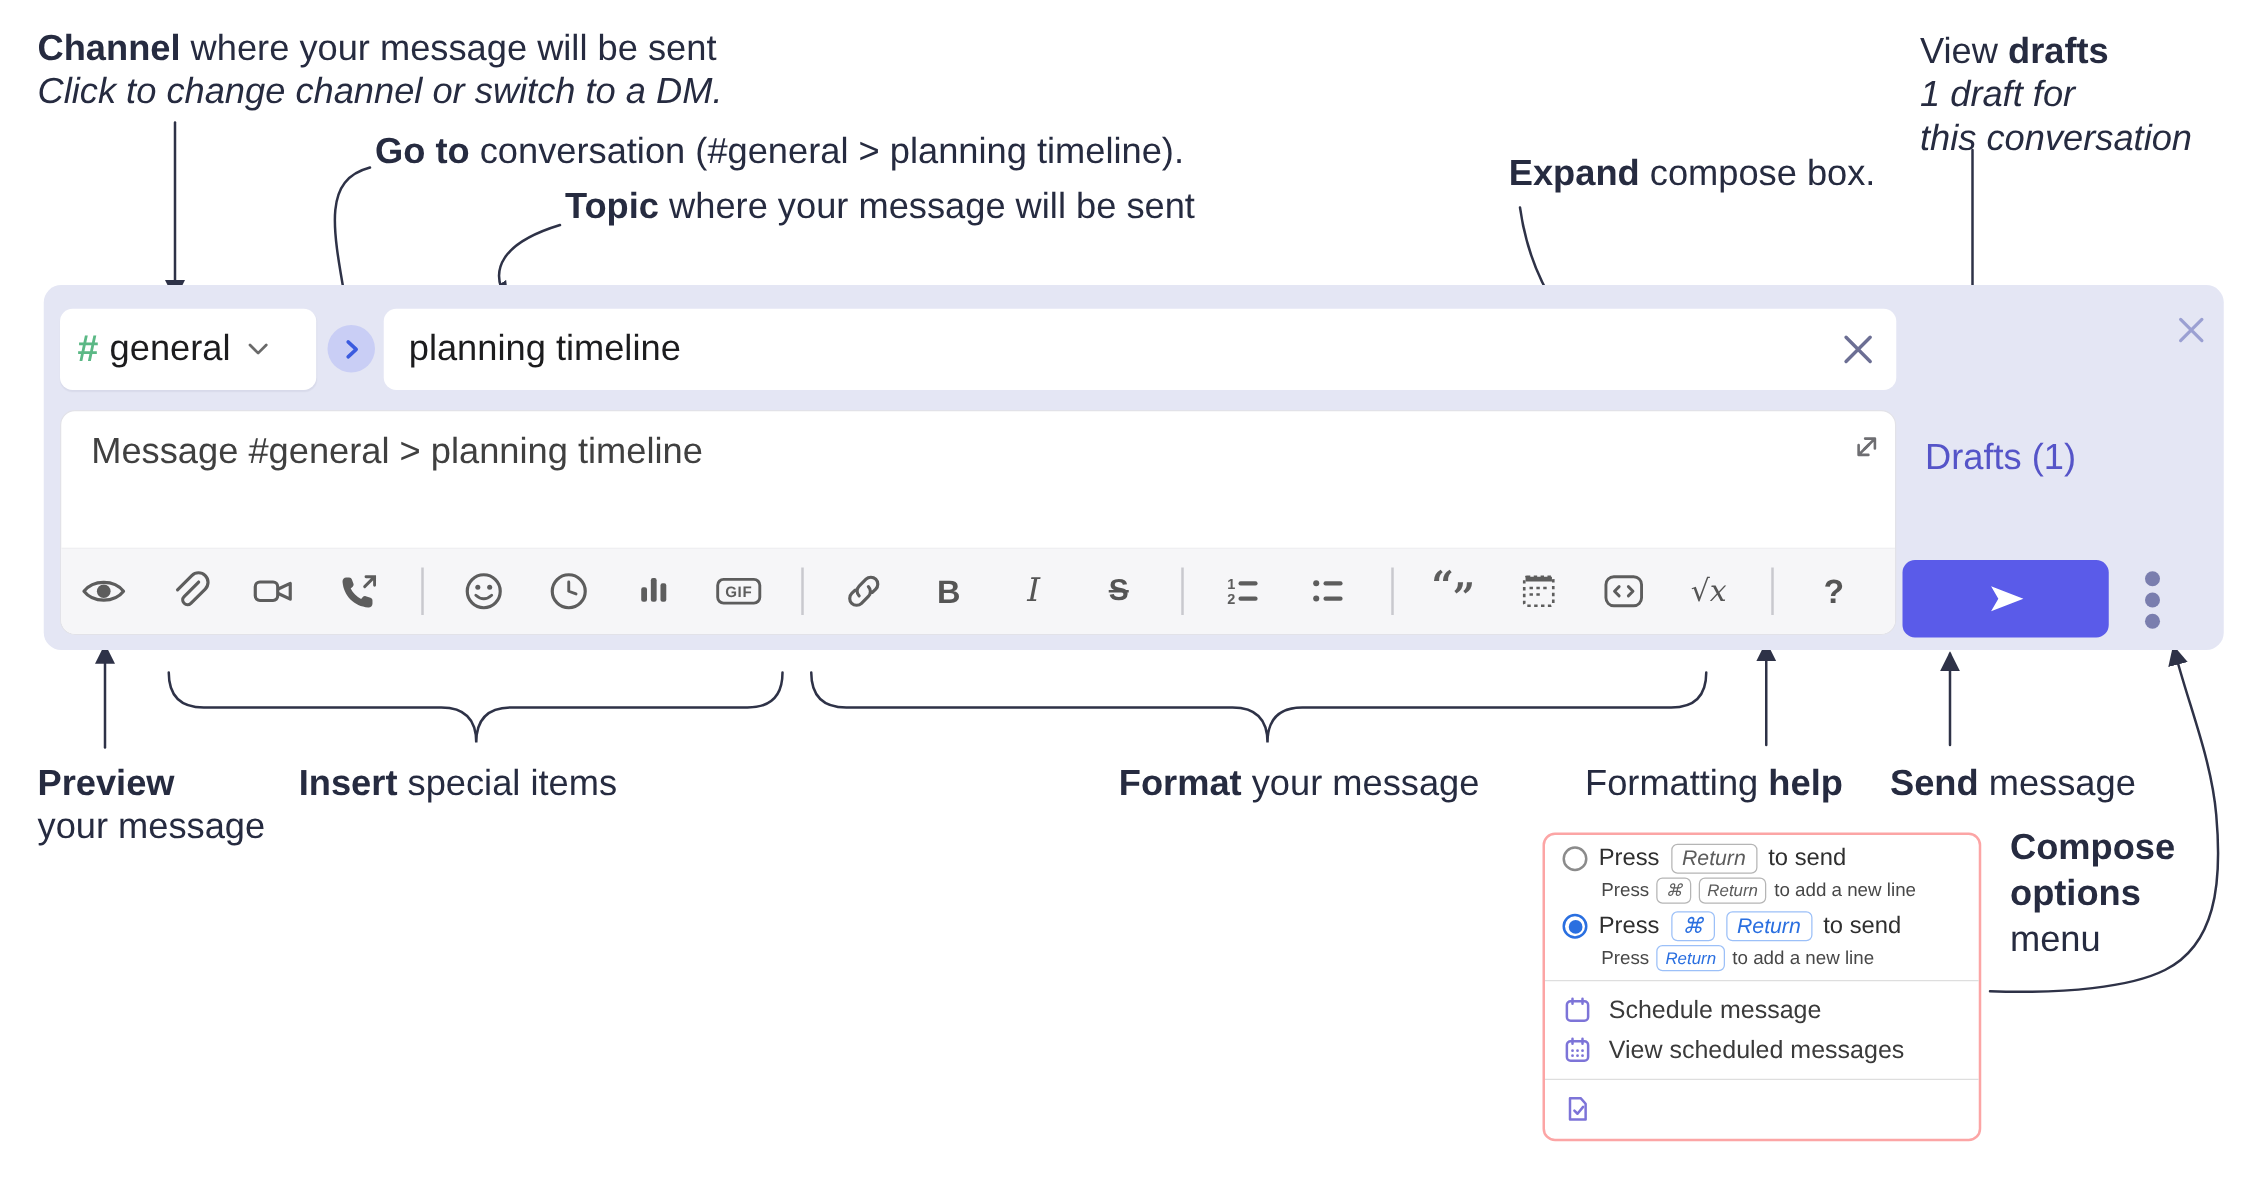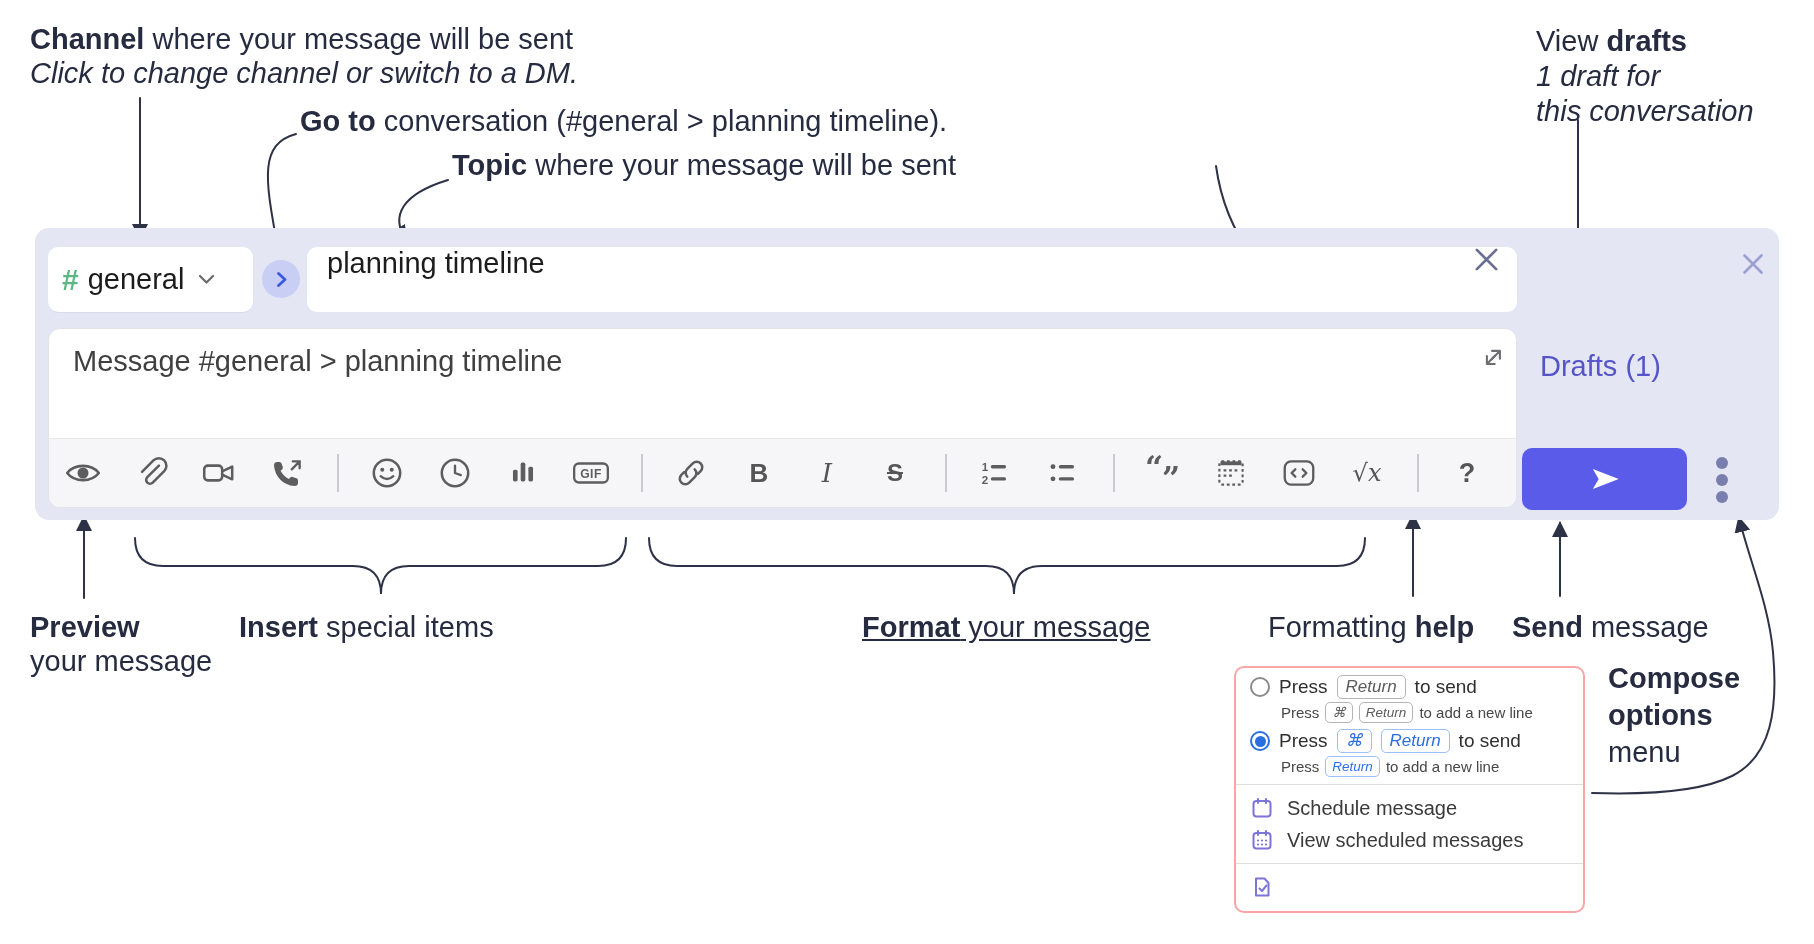--- a/index.html
+++ b/index.html
@@ -17,21 +17,21 @@
            background:#e4e6f4;border-radius:14px;}
   .channel-btn{position:absolute;left:13px;top:19px;width:205px;height:65px;background:#fff;
            border-radius:10px;display:flex;align-items:center;padding:0 14px;box-sizing:border-box;
            box-shadow:0 1px 1px rgba(40,40,80,.06);}
   .hash{color:#5bb885;font-weight:700;font-size:30px;margin-right:9px;}
   .ch-name{font-size:29px;color:#1c1c1e;}
   .ch-chev{margin-left:14px;display:flex;}
   .goto-btn{position:absolute;left:227px;top:32px;width:38px;height:38px;border-radius:50%;
            background:#c9cef5;display:flex;align-items:center;justify-content:center;}
   .topic-input{position:absolute;left:272px;top:19px;width:1210px;height:65px;background:#fff;
-           border-radius:10px;display:flex;padding:0 18px 0 20px;box-sizing:border-box;
+           border-radius:10px;display:flex;align-items:center;padding:0 18px 0 20px;box-sizing:border-box;
            font-size:29px;color:#1c1c1e;}
   .topic-clear{margin-left:auto;display:flex;cursor:pointer;}
   .msg-box{position:absolute;left:13px;top:100px;width:1469px;height:180px;background:#fff;
            border:1px solid #e2e2e8;border-radius:12px;box-sizing:border-box;}
   .placeholder{position:absolute;left:24px;top:16px;font-size:29px;color:#404040;}
   .expand-btn{position:absolute;right:14px;top:12px;display:flex;}
   .toolbar{position:absolute;left:0;right:0;bottom:0;height:69px;background:#f6f6f8;
            border-top:1px solid #e9e9ec;border-radius:0 0 11px 11px;
            display:flex;align-items:center;padding-left:14px;box-sizing:border-box;}
   .tb{width:40px;height:40px;display:flex;align-items:center;justify-content:center;flex:none;
@@ -94,33 +94,36 @@
   <div class="ann" style="left:300px;top:104px;">
     <b>Go to</b><span> conversation (#general &gt; planning timeline).</span>
   </div>
   <div class="ann" style="left:30px;top:22px;">
     <div><b>Channel</b><span> where your message will be sent</span></div>
     <div><i>Click to change channel or switch to a DM.</i></div>
   </div>
   <div class="ann" style="left:452px;top:148px;">
     <b>Topic</b><span> where your message will be sent</span>
   </div>
+  <div class="ann" style="left:1207px;top:122px;">
+    <b>Expand</b><span> compose box.</span>
+  </div>
   <div class="ann" style="left:1536px;top:24px;line-height:35px;">
     <div><span>View </span><b>drafts</b></div>
     <div><i>1 draft for</i></div>
     <div><i>this conversation</i></div>
   </div>
   <div class="ann" style="left:30px;top:610px;">
     <div><b>Preview</b></div>
     <div>your message</div>
   </div>
   <div class="ann" style="left:239px;top:610px;">
     <b>Insert</b><span> special items</span>
   </div>
-  <div class="ann" style="left:862px;top:610px;text-decoration:underline;">
+  <div class="ann" style="left:895px;top:610px;">
     <b>Format</b><span> your message</span>
   </div>
   <div class="ann" style="left:1268px;top:610px;">
     <span>Formatting </span><b>help</b>
   </div>
   <div class="ann" style="left:1512px;top:610px;">
     <b>Send</b><span> message</span>
   </div>
   <div class="ann" style="left:1608px;top:660px;line-height:37px;">
     <div><b>Compose</b></div>

